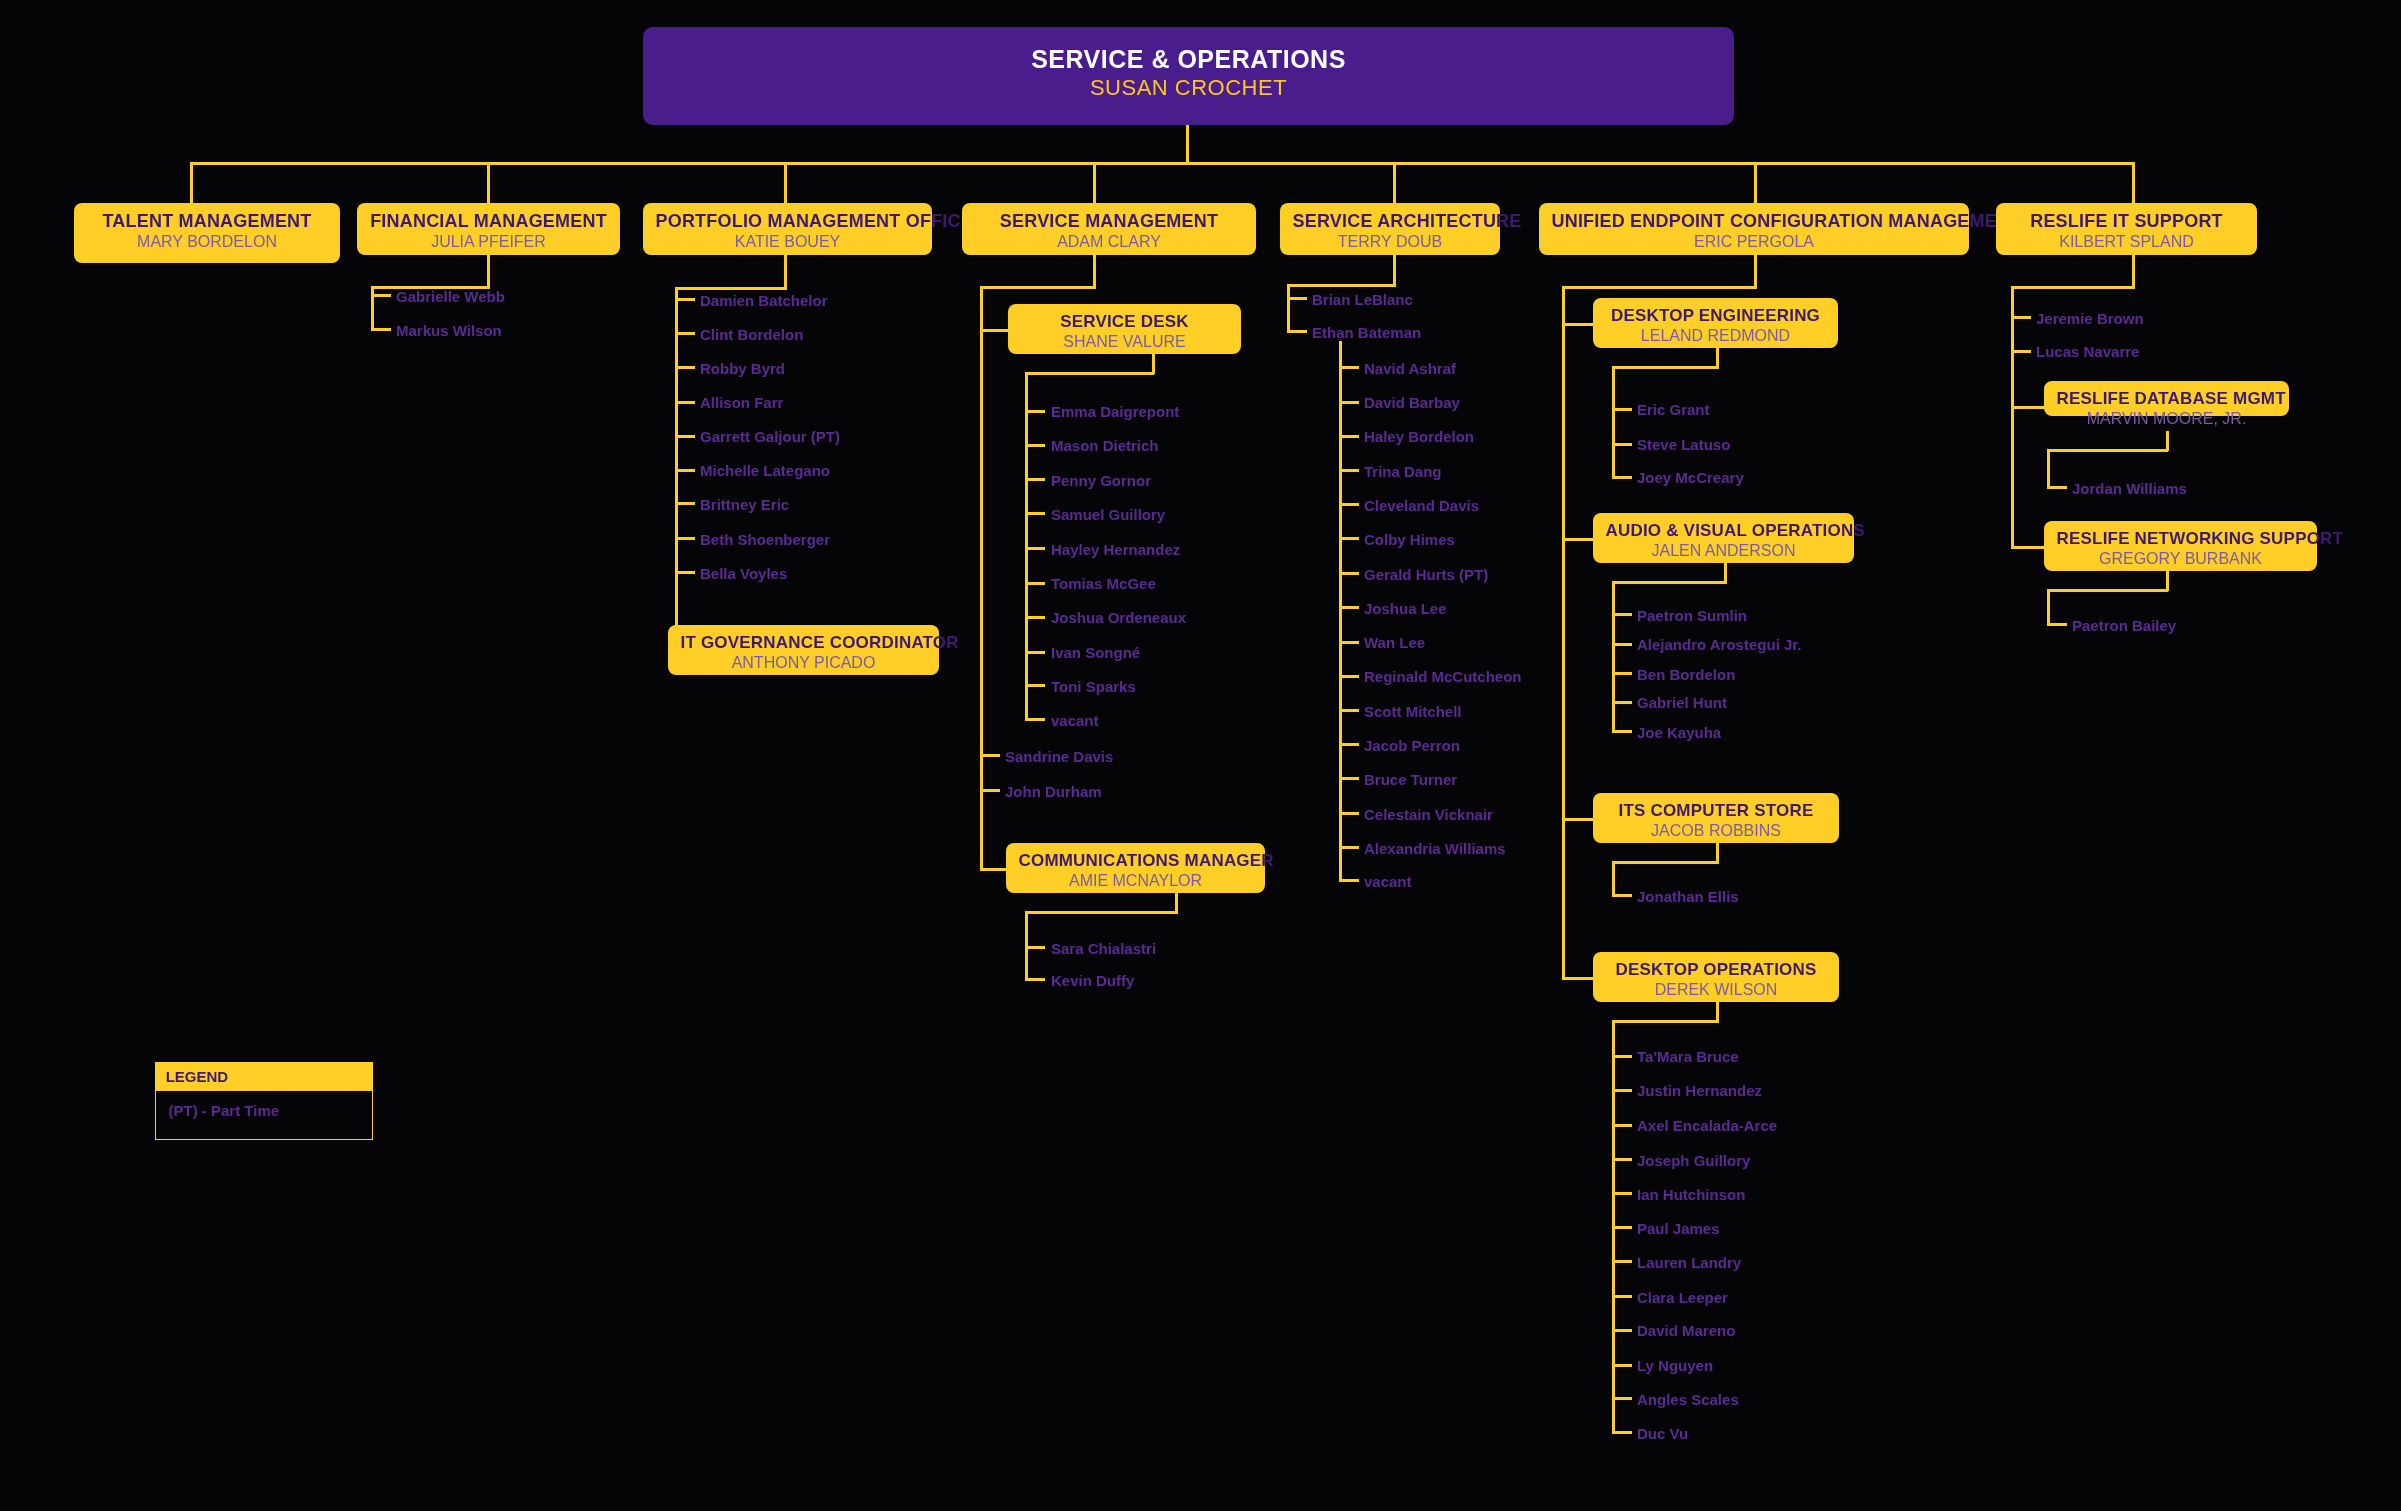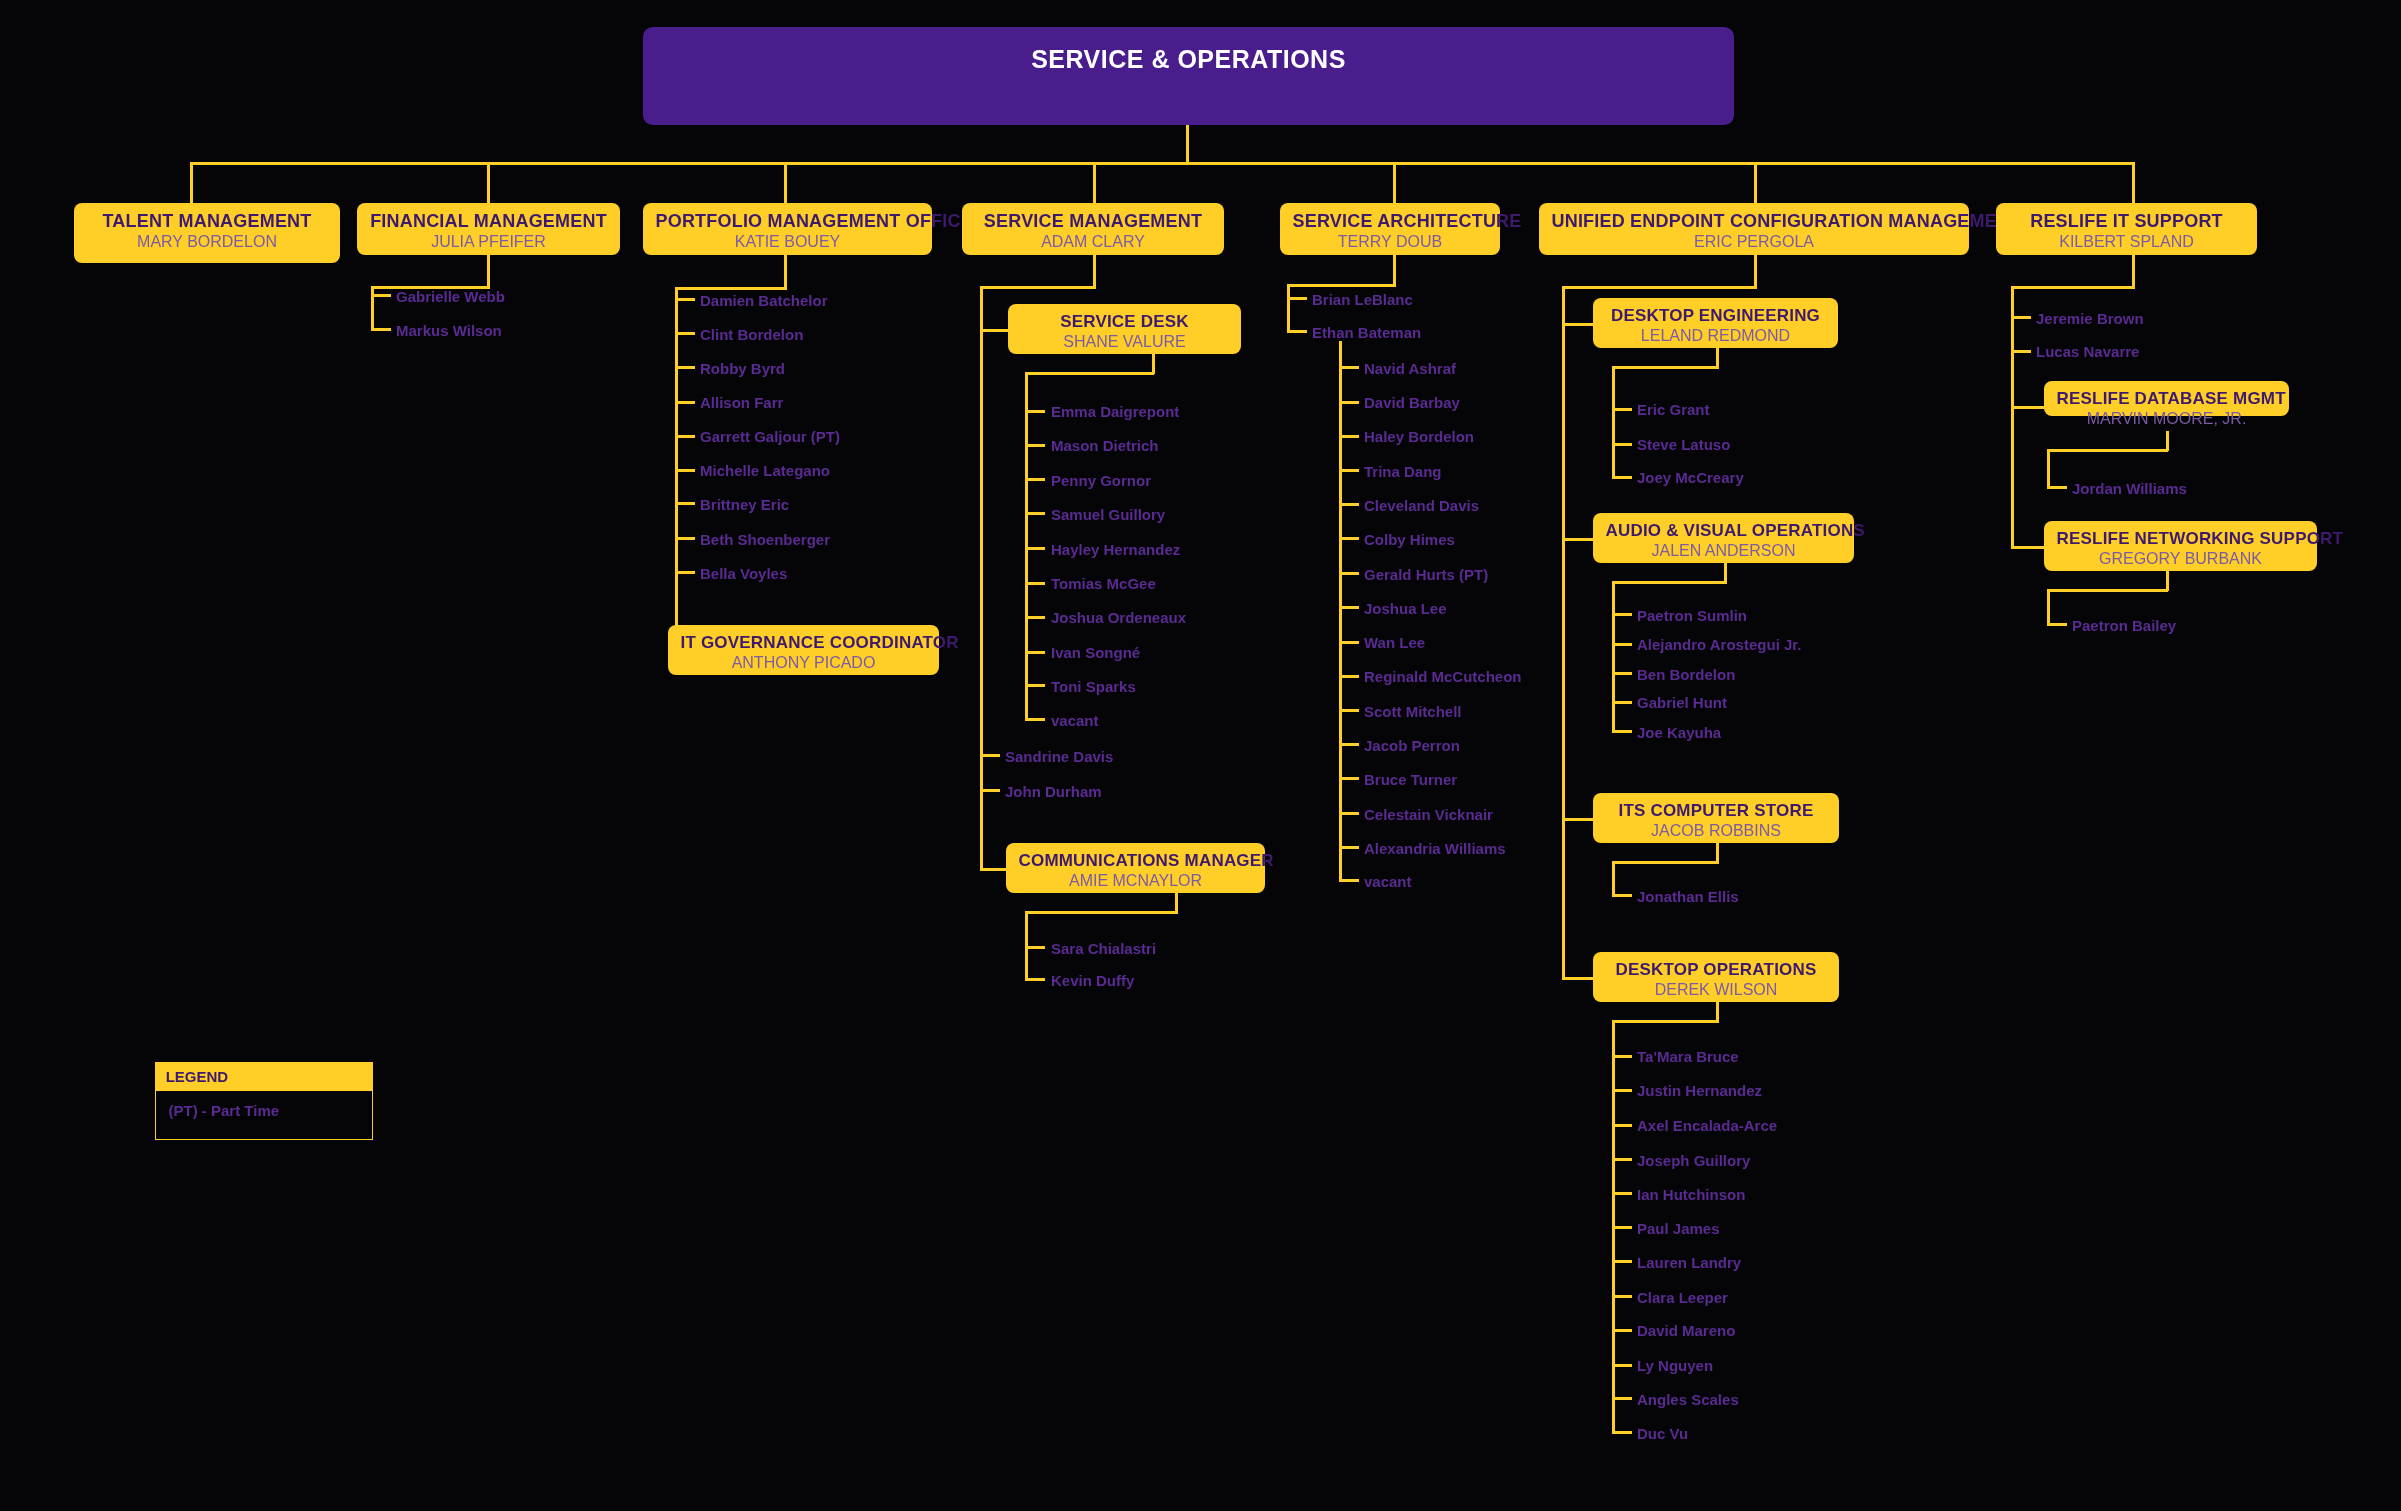--- a/index.html
+++ b/index.html
@@ -87,20 +87,21 @@
     font-size:15px;
     padding:10.7px 12.5px;
     white-space:nowrap;
   }
 </style>
 </head>
 <body>
 
 <div class="box root" style="left:643px;top:27px;width:1091px;height:98px;padding-top:18px;">
   <span class="title">SERVICE &amp; OPERATIONS</span>
+  <span class="person">SUSAN CROCHET</span>
 </div>
 
 <div class="vline" style="left:1186px;top:125px;height:37px;"></div>
 <div class="hline" style="left:190px;top:162px;width:1942px;"></div>
 
 <div class="vline" style="left:190px;top:162px;height:43px;"></div>
 <div class="vline" style="left:487px;top:162px;height:43px;"></div>
 <div class="vline" style="left:784px;top:162px;height:43px;"></div>
 <div class="vline" style="left:1093px;top:162px;height:43px;"></div>
 <div class="vline" style="left:1393px;top:162px;height:43px;"></div>
@@ -115,21 +116,21 @@
 <div class="box lvl1" style="left:357px;top:203px;width:263px;height:52px;">
   <span class="title">FINANCIAL MANAGEMENT</span>
   <span class="person">JULIA PFEIFER</span>
 </div>
 
 <div class="box lvl1" style="left:643px;top:203px;width:289px;height:52px;">
   <span class="title">PORTFOLIO MANAGEMENT OFFICE</span>
   <span class="person">KATIE BOUEY</span>
 </div>
 
-<div class="box lvl1" style="left:962px;top:203px;width:262px;height:52px;text-align:center;">
+<div class="box lvl1" style="left:962px;top:203px;width:294px;height:52px;text-align:center;">
   <span class="title">SERVICE MANAGEMENT</span>
   <span class="person">ADAM CLARY</span>
 </div>
 
 <div class="box lvl1" style="left:1280px;top:203px;width:220px;height:52px;">
   <span class="title">SERVICE ARCHITECTURE</span>
   <span class="person">TERRY DOUB</span>
 </div>
 
 <div class="box lvl1" style="left:1539px;top:203px;width:430px;height:52px;">

